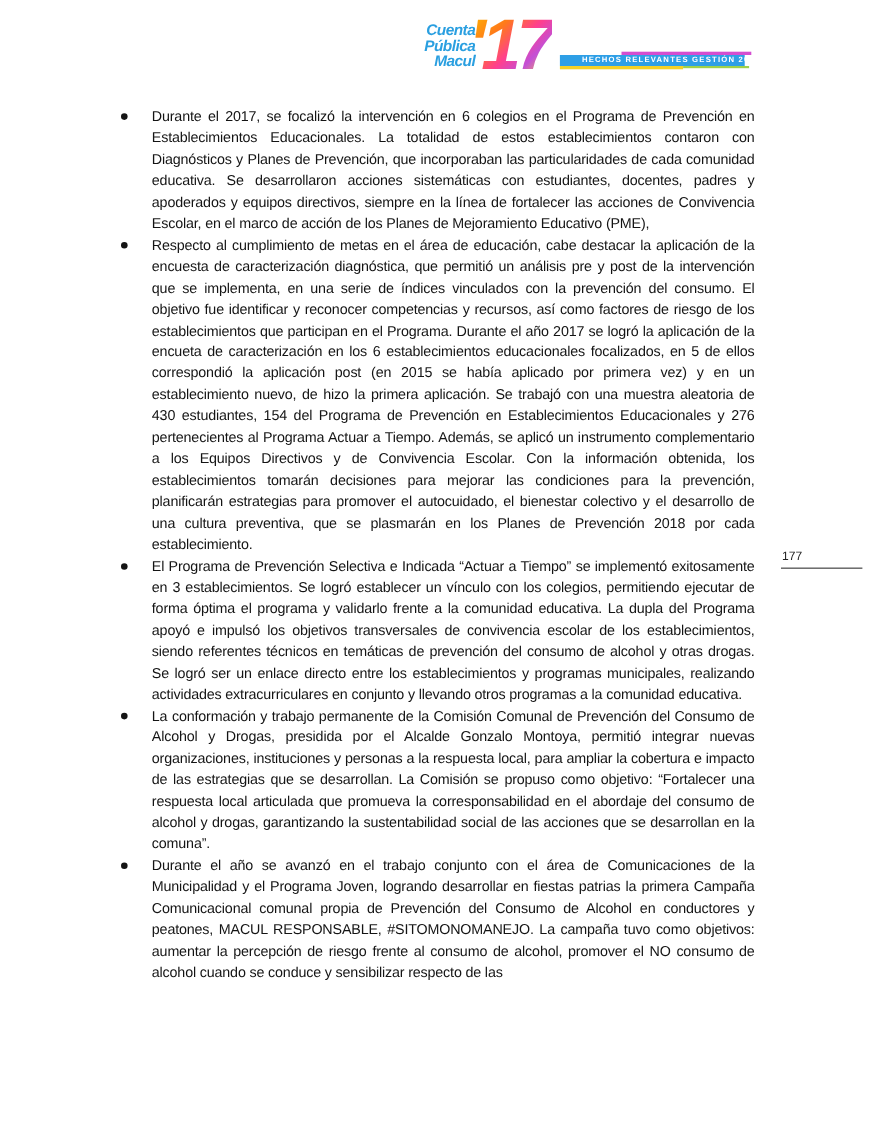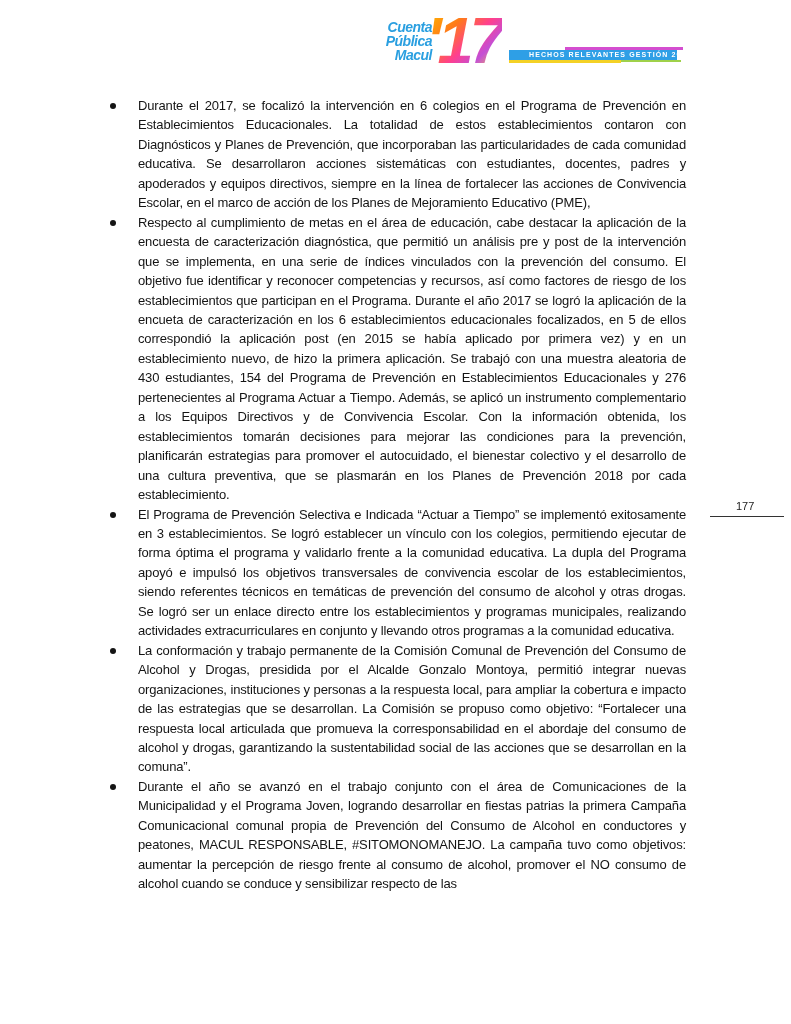--- a/index.html
+++ b/index.html
@@ -117,21 +117,21 @@
       left: 2px;
       top: 7px;
       width: 6px;
       height: 6px;
       border-radius: 50%;
       background: #141414;
     }
 
     .page-number {
       position: absolute;
-      left: 736px;
+      left: 711px;
       top: 500px;
       font-family: "Liberation Sans", sans-serif;
       font-size: 11px;
       color: #222;
     }
     .page-rule {
       position: absolute;
       left: 710px;
       top: 516px;
       width: 74px;

